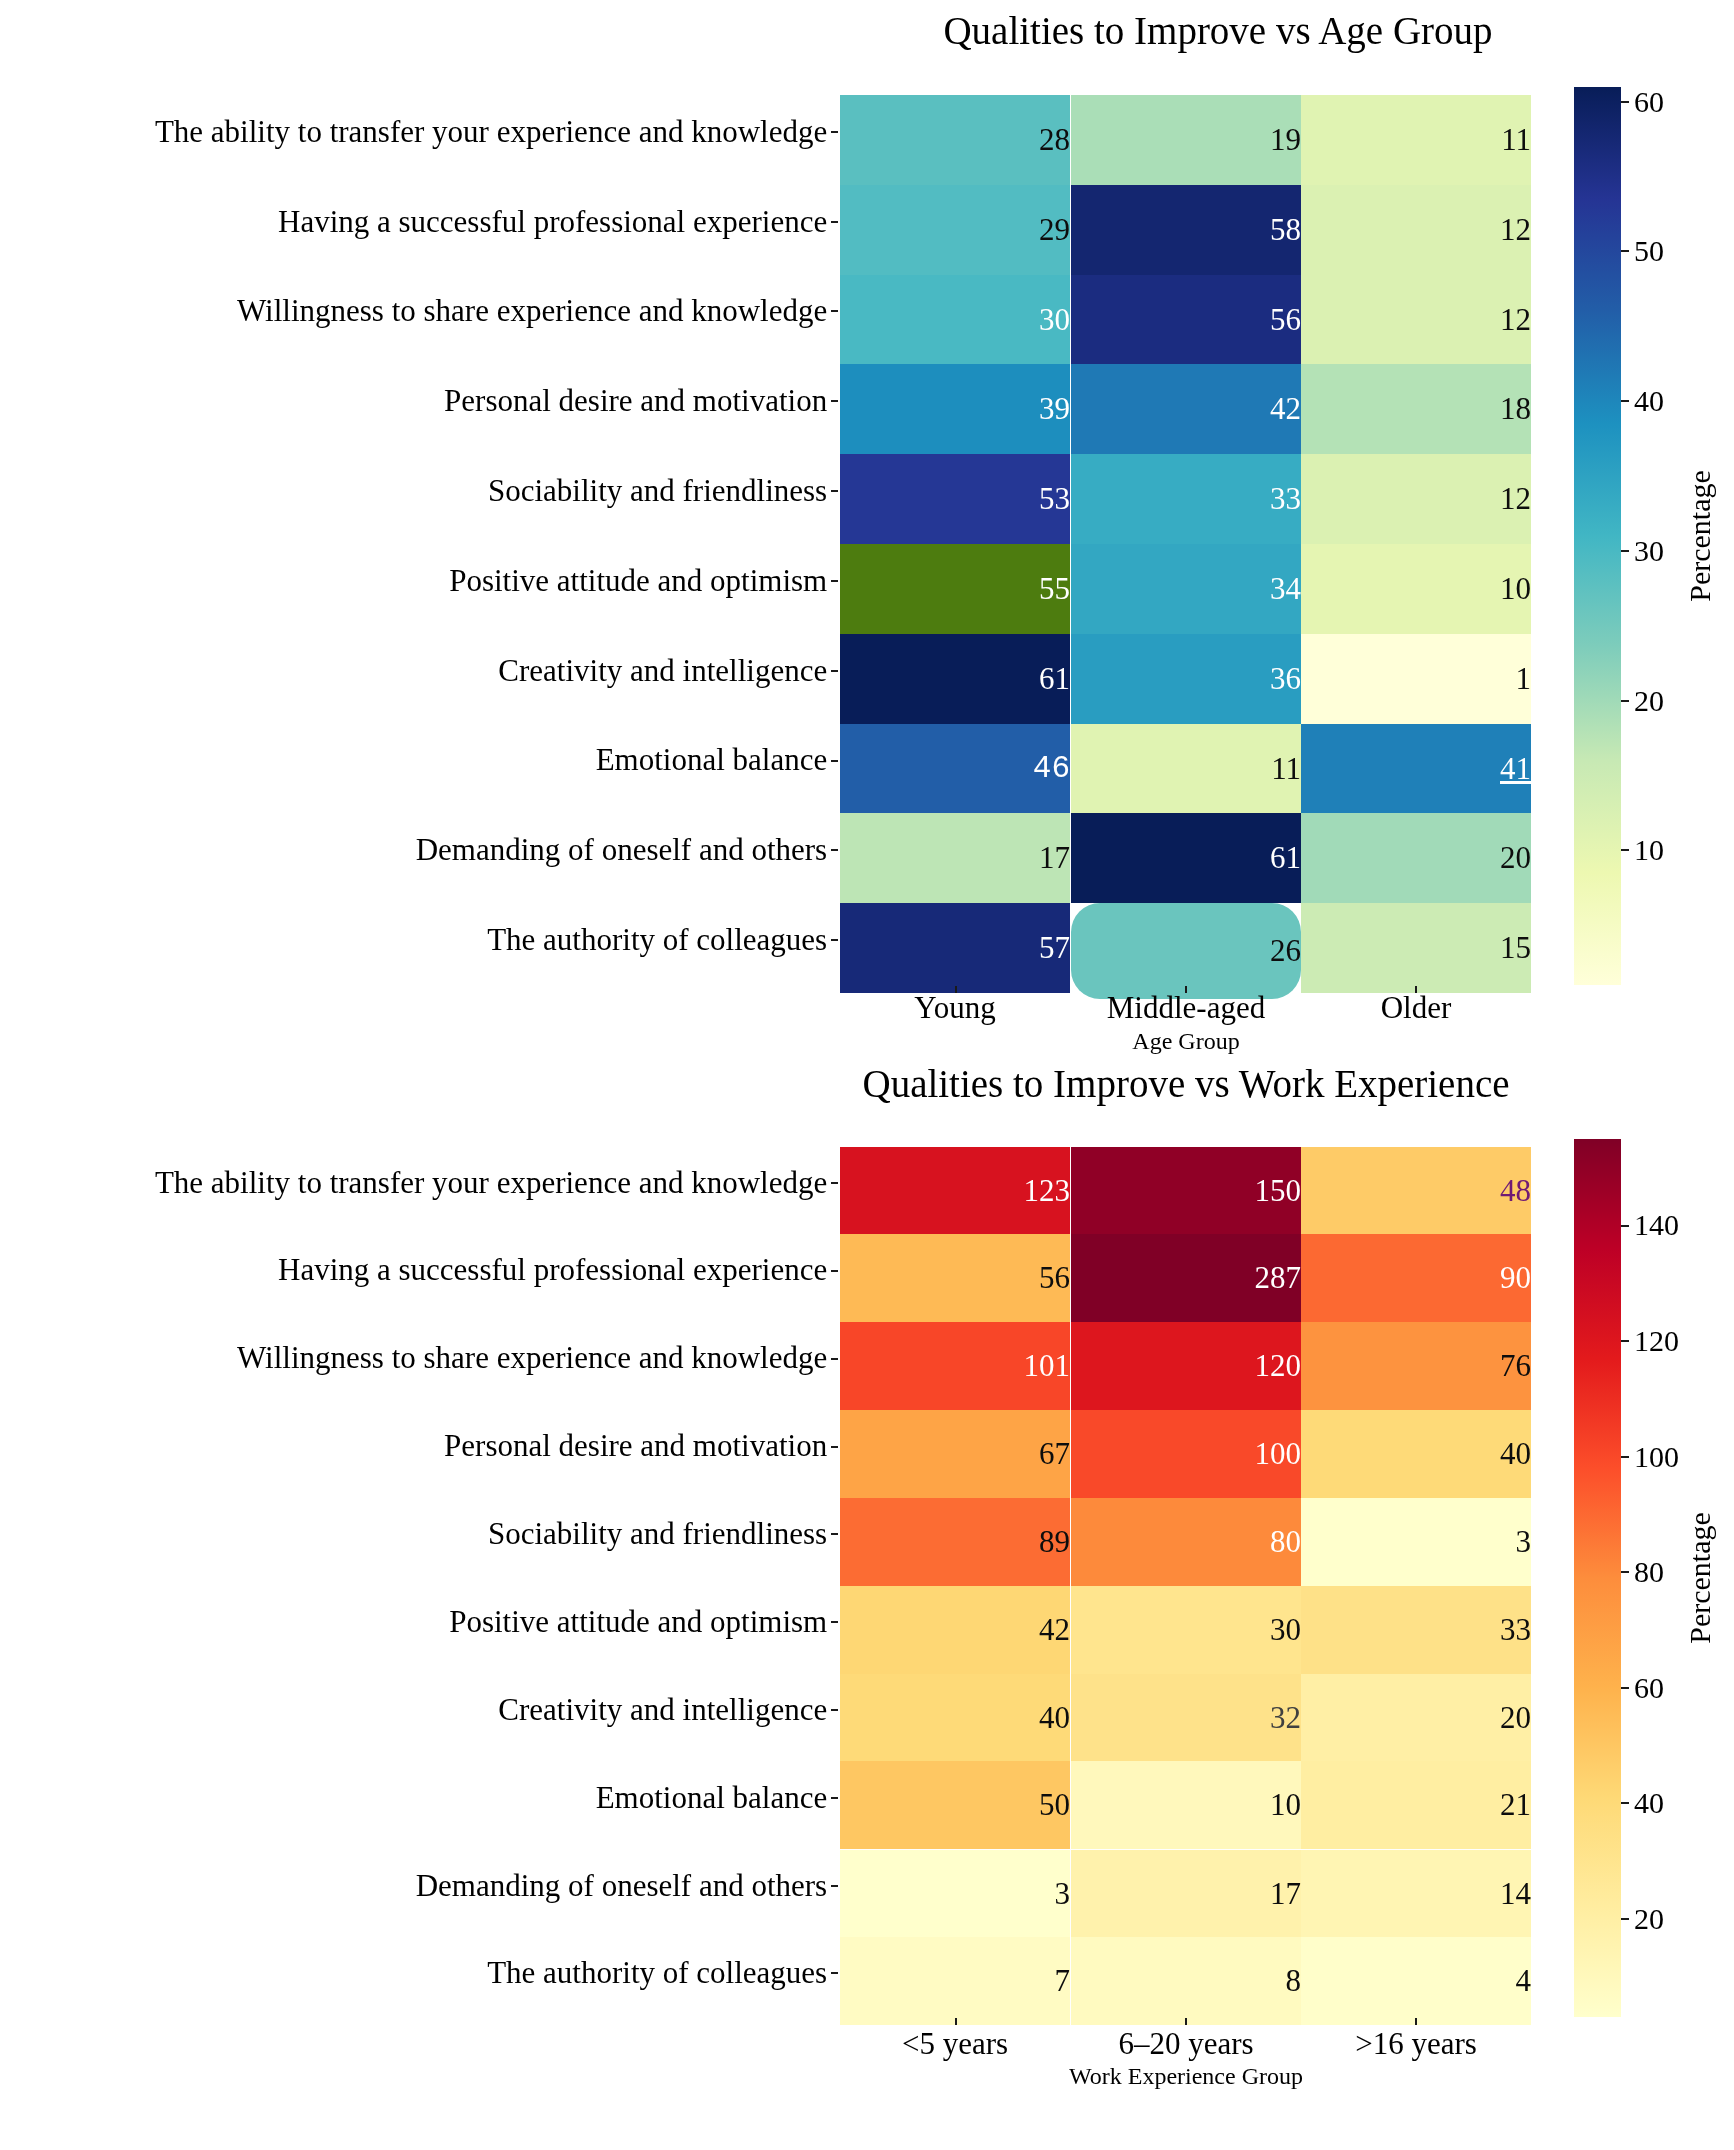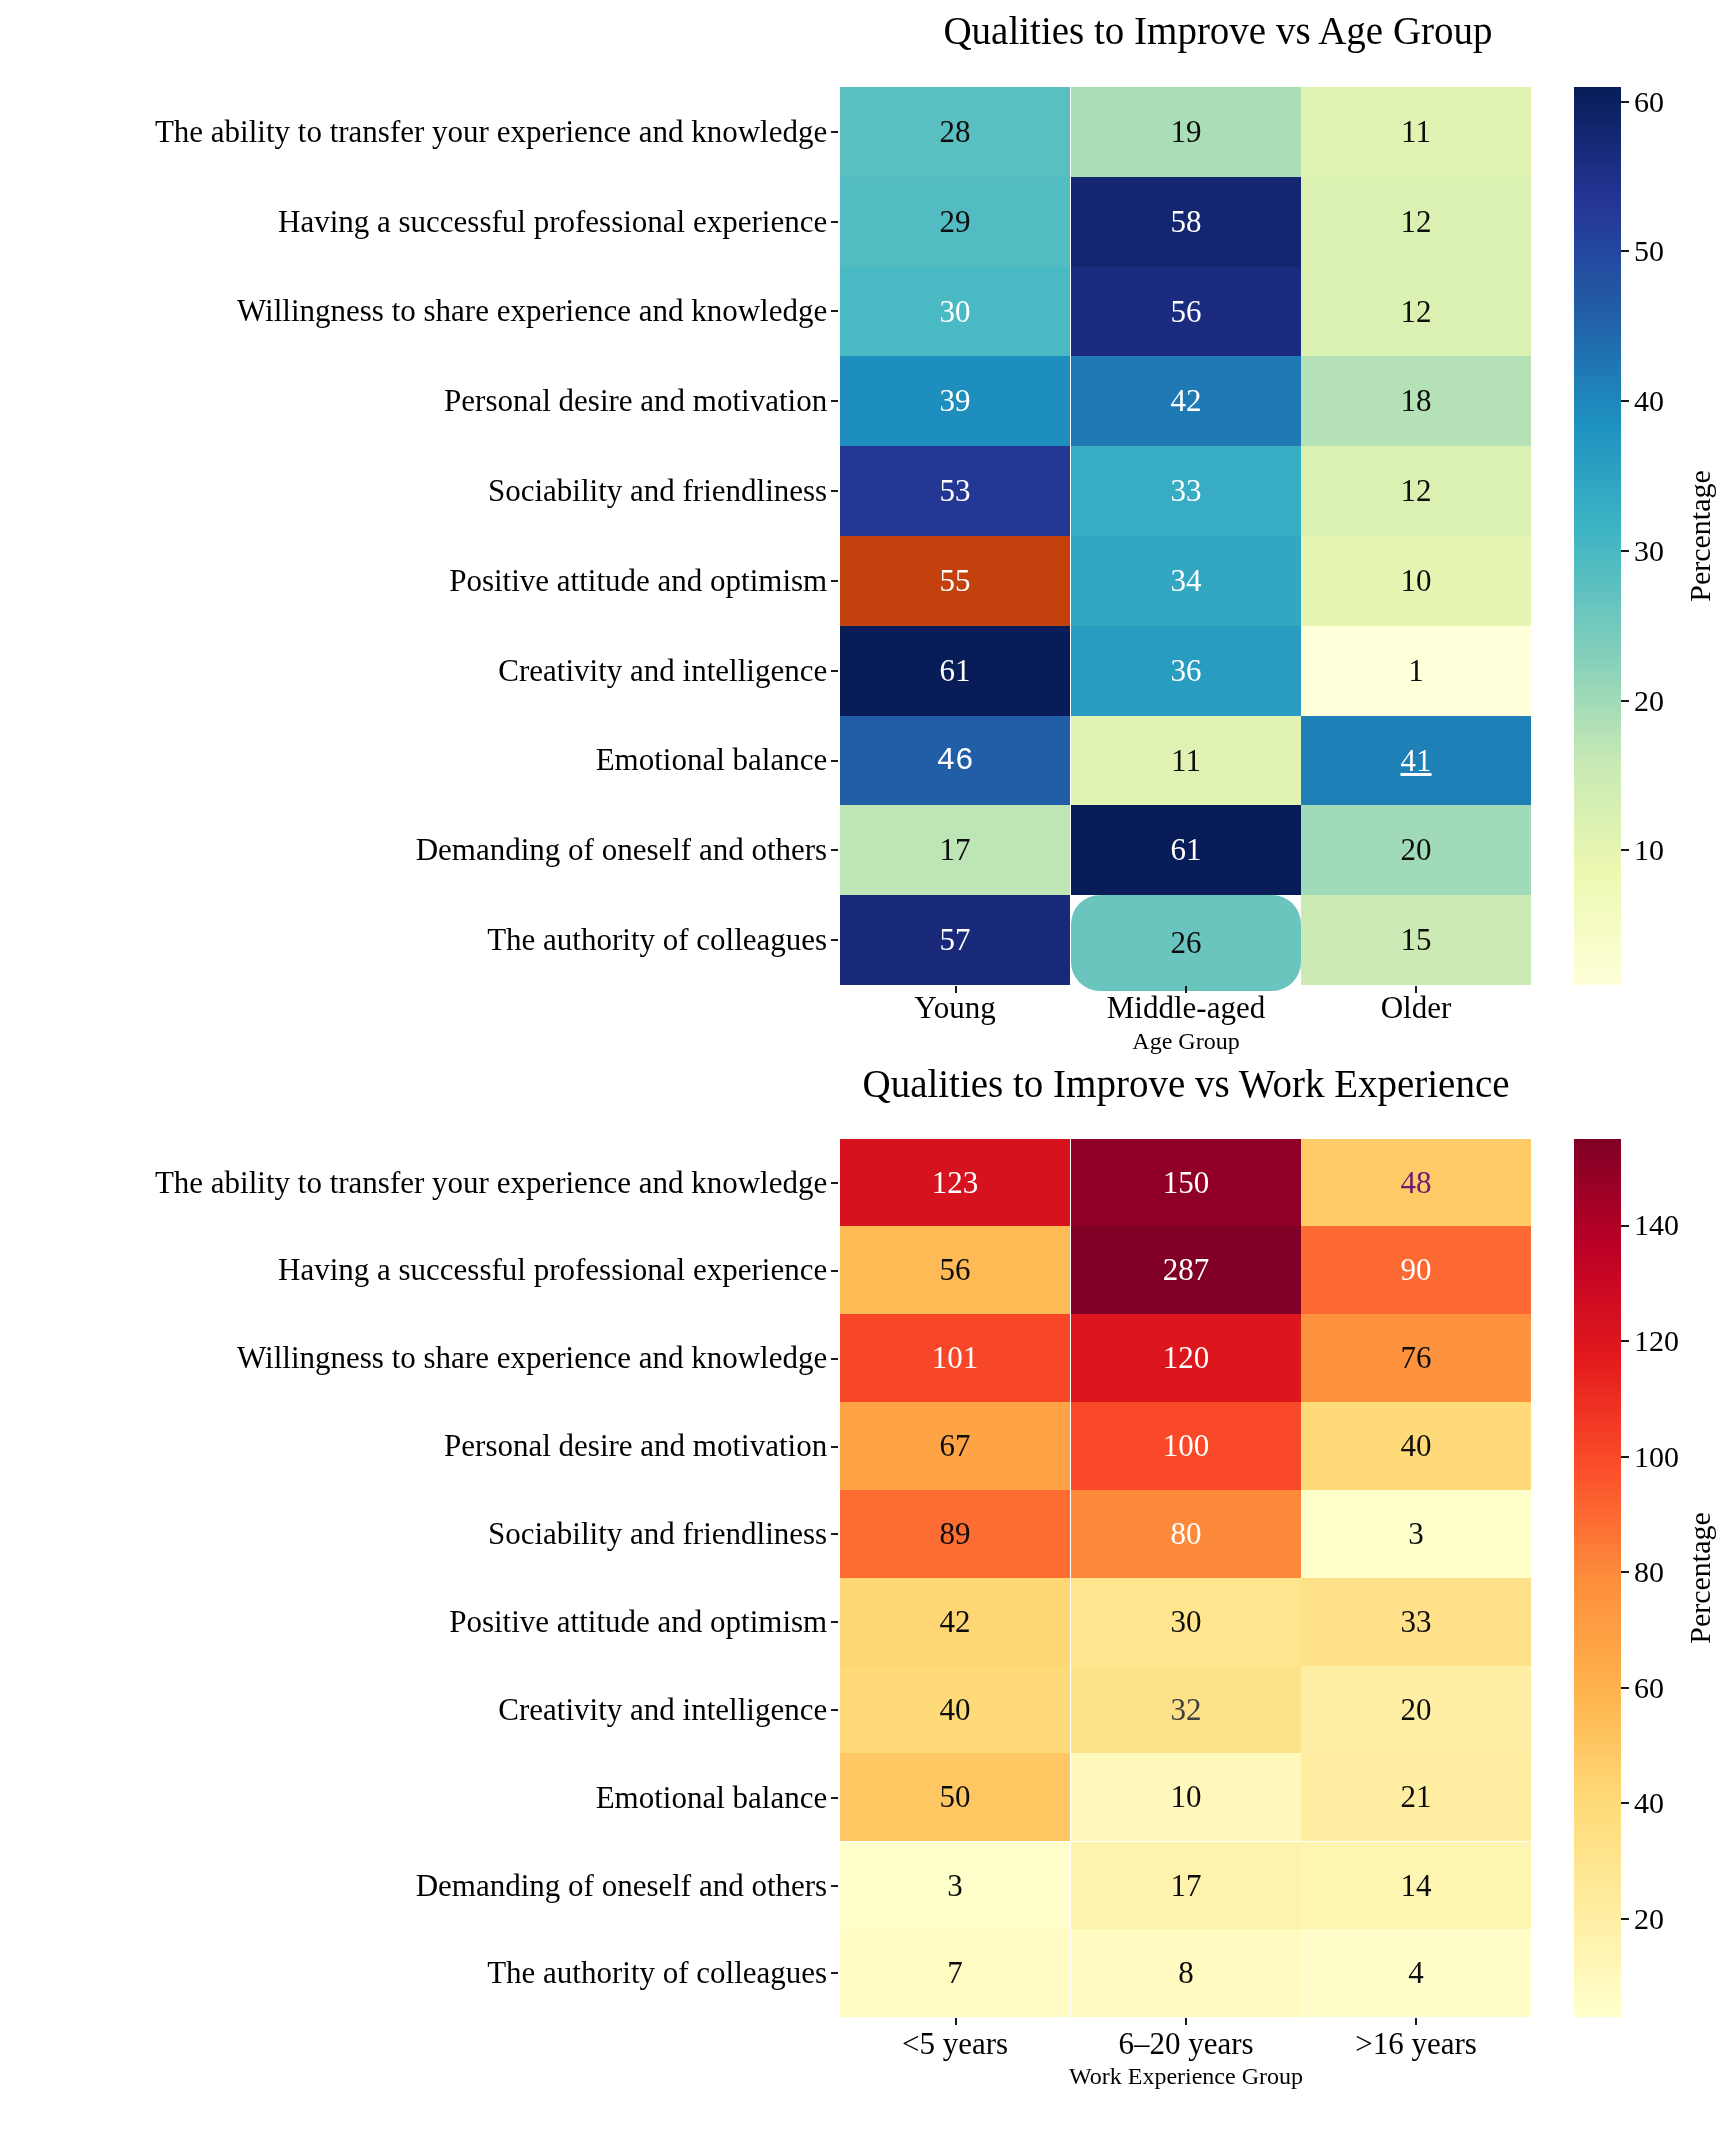--- a/index.html
+++ b/index.html
@@ -5,21 +5,21 @@
   html,body{margin:0;padding:0;background:#ffffff;}
   .page{
     position:relative;width:1734px;height:2151px;background:#ffffff;
     font-family:"Liberation Serif","DejaVu Serif",serif;color:#000;overflow:hidden;
   }
   .abs{position:absolute;}
   .chart-title{font-size:39px;white-space:nowrap;transform:translateX(-50%);}
   .row-label{font-size:31px;text-align:right;white-space:nowrap;transform:translateY(-50%);line-height:1.1;}
   .x-tick{font-size:31px;white-space:nowrap;transform:translateX(-50%);}
   .x-label{font-size:24px;white-space:nowrap;transform:translateX(-50%);}
-  .cell{display:flex;align-items:center;justify-content:center;}
+  .cell{display:flex;align-items:center;justify-content:flex-end;margin-top:8px;}
   .cell span{font-size:31px;}
   .dash{background:#1a1a1a;}
   .cb-tick-label{font-size:30px;transform:translateY(-50%);white-space:nowrap;}
   .cb-label{font-size:30px;transform:translate(-50%,-50%) rotate(-90deg);white-space:nowrap;}
 </style>
 </head>
 <body>
 
 <div class="page">
 
@@ -64,21 +64,21 @@
         </div>
         <div class="cell" style="left: 840px; top: 446px; width: 230px; height: 90px; background: rgb(37, 55, 149); position: absolute;">
           <span style="color: rgb(255, 255, 255);">53</span>
         </div>
         <div class="cell" style="left: 1071px; top: 446px; width: 230px; height: 90px; background: rgb(55, 172, 195); position: absolute;">
           <span style="color: rgb(255, 255, 255);">33</span>
         </div>
         <div class="cell" style="left: 1301px; top: 446px; width: 230px; height: 90px; background: rgb(219, 241, 178); position: absolute;">
           <span style="color: rgb(13, 13, 13);">12</span>
         </div>
-        <div class="cell" style="left: 840px; top: 536px; width: 230px; height: 90px; background: #c2410c; position: absolute;">
+        <div class="cell" style="left: 840px; top: 536px; width: 230px; height: 90px; background: #4d7c0f; position: absolute;">
           <span style="color: rgb(255, 255, 255);">55</span>
         </div>
         <div class="cell" style="left: 1071px; top: 536px; width: 230px; height: 90px; background: rgb(51, 167, 194); position: absolute;">
           <span style="color: rgb(255, 255, 255);">34</span>
         </div>
         <div class="cell" style="left: 1301px; top: 536px; width: 230px; height: 90px; background: rgb(229, 245, 178); position: absolute;">
           <span style="color: rgb(13, 13, 13);">10</span>
         </div>
         <div class="cell" style="left: 840px; top: 626px; width: 230px; height: 90px; background: rgb(8, 29, 88); position: absolute;">
           <span style="color: rgb(255, 255, 255);">61</span>

